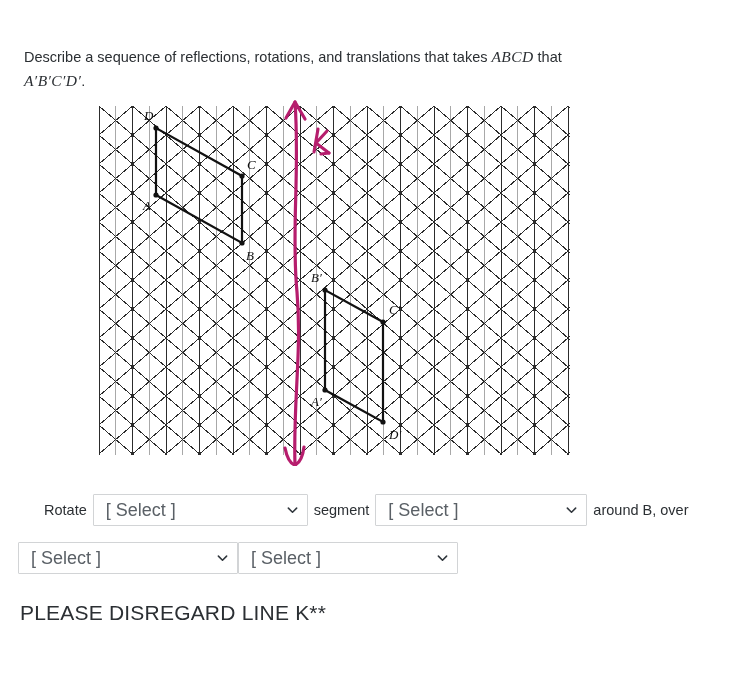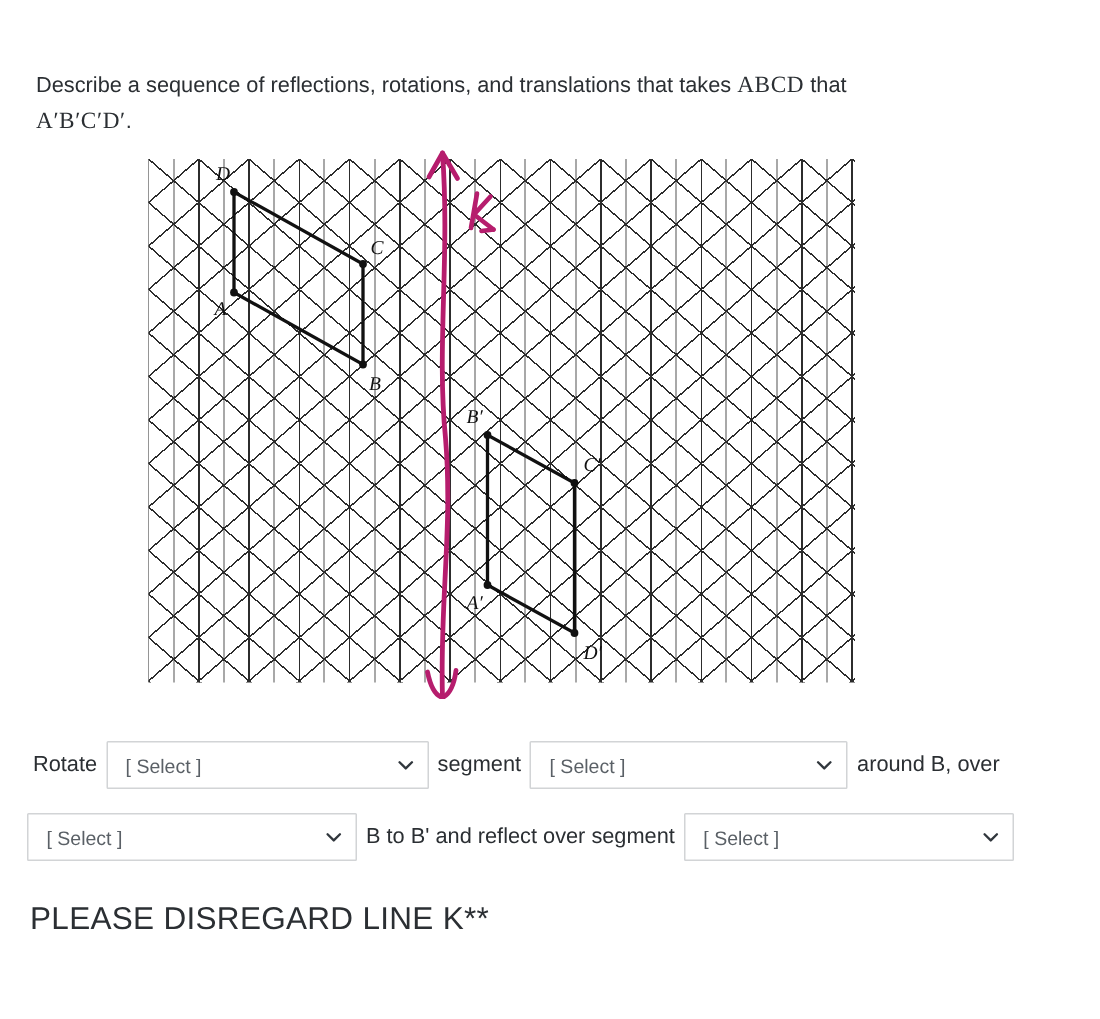--- a/index.html
+++ b/index.html
@@ -21,20 +21,21 @@
     position: absolute;
     left: 24px;
     top: 45px;
     width: 600px;
     font-size: 14.5px;
     line-height: 1.55;
     color: #2b2f33;
   }
   .mathvar {
     font-family: "Liberation Serif", serif;
+    font-style: italic;
     font-size: 15.5px;
     letter-spacing: .4px;
   }
 
   
   #figure {
     position: absolute;
     left: 92px;
     top: 96px;
     width: 486px;
@@ -50,35 +51,35 @@
     white-space: nowrap;
   }
   #row1 { left: 22px; top: 494px; }
   #row2 { left: 18px; top: 542px; }
 
   .inline-text {
     font-size: 14.5px;
     color: #2b2f33;
     padding: 0 6px;
   }
-  #row1 .inline-text:first-child { padding-left: 0; }
+  #row1 .inline-text:first-child { padding-left: 0; margin-left: 22px; }
 
   .select-box {
     position: relative;
     box-sizing: border-box;
     height: 32px;
     border: 1px solid #d2d4d6;
     background: #ffffff;
     border-radius: 1px;
     display: flex;
     align-items: center;
     cursor: pointer;
   }
   .select-box .sel-label {
-    font-size: 13px;
+    font-size: 18px;
     color: #5a6066;
     padding-left: 12px;
     font-family: "Liberation Sans", sans-serif;
   }
   .select-box .chev {
     position: absolute;
     right: 9px;
     top: 50%;
     transform: translateY(-50%);
     width: 11px;
@@ -275,21 +276,20 @@
 <div class="answer-row" id="row2">
   <div class="select-box" id="sel-translate">
     <span class="sel-label">[ Select ]</span>
     <span class="chev">
       <svg viewBox="0 0 12 12">
           <path d="M1.5 4 L6 8.5 L10.5 4" fill="none" stroke="#31373d" stroke-width="1.7" stroke-linecap="round" stroke-linejoin="round"></path>
         </svg>
     </span>
   </div>
 
-  <span class="inline-text">B to B' and reflect over segment</span>
 
   <div class="select-box" id="sel-segment">
     <span class="sel-label">[ Select ]</span>
     <span class="chev">
       <svg viewBox="0 0 12 12">
           <path d="M1.5 4 L6 8.5 L10.5 4" fill="none" stroke="#31373d" stroke-width="1.7" stroke-linecap="round" stroke-linejoin="round"></path>
         </svg>
     </span>
   </div>
 </div>

